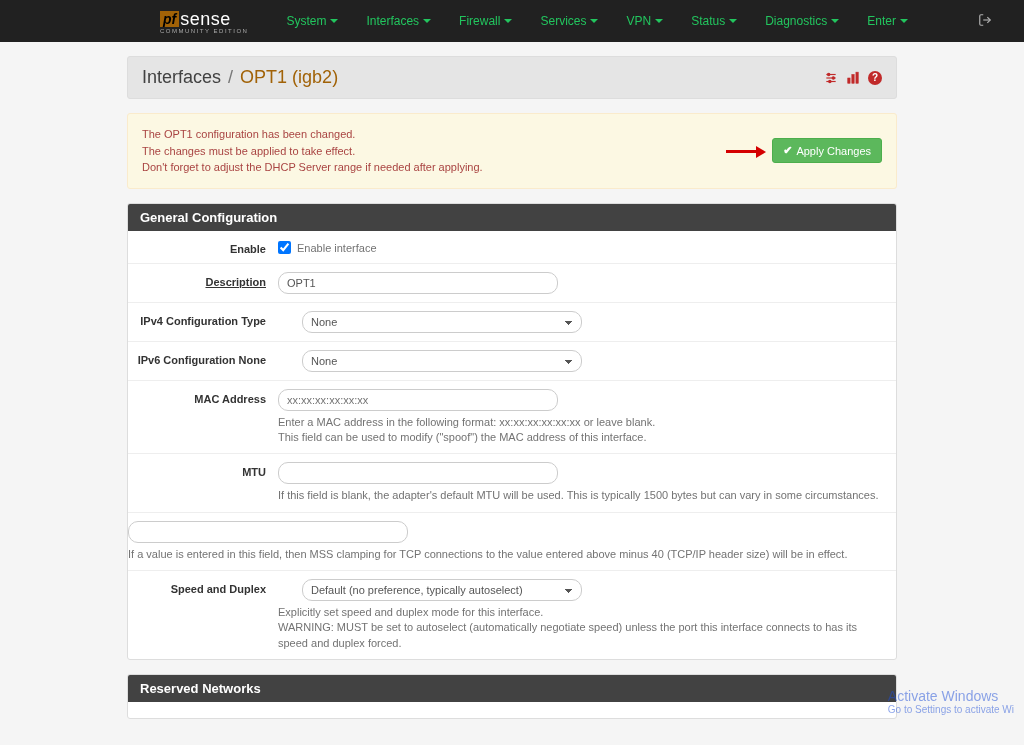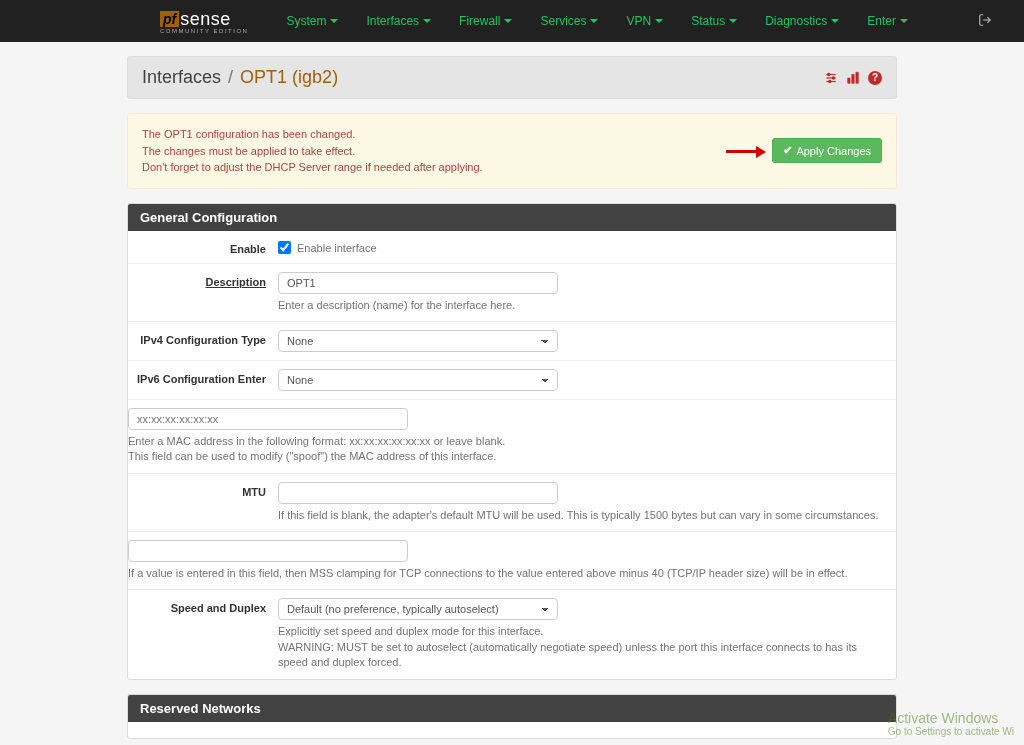--- a/index.html
+++ b/index.html
@@ -40,30 +40,30 @@
   .arrow::after { content:""; position:absolute; right:0; top:0; width:0; height:0; border-top:6px solid transparent; border-bottom:6px solid transparent; border-left:10px solid #d40000;}
   
   
   .panel { margin-top:14px; border:1px solid #ddd; border-radius:3px; overflow:hidden; background:#fff;}
   .panel-heading { background:#424242; color:#fff; padding:6px 12px; font-size:13px; font-weight:bold;}
   .form-group { display:flex; border-bottom:1px solid #eee; padding:8px 0;}
   .form-group:last-child { border-bottom:none; }
   .col-label { width:150px; text-align:right; padding:4px 12px 0 8px; font-size:11px; color:#333; font-weight:bold; flex-shrink:0;}
   .col-label.underline span { text-decoration: underline; }
   .col-input { flex:1; padding:0 12px 0 0; }
-  .form-control { width:280px; padding:4px 8px; border:1px solid #ccc; border-radius:4px; font-size:11px; color:#555; background:#fff;}
-  select.form-control { appearance:none; background-image: linear-gradient(45deg, transparent 50%, #555 50%), linear-gradient(135deg, #555 50%, transparent 50%); background-position: calc(100% - 12px) 9px, calc(100% - 8px) 9px; background-size: 4px 4px, 4px 4px; background-repeat: no-repeat; padding-right:8px;}
+  .form-control { width:280px; padding:4px 8px; border:1px solid #ccc; border-radius:10px; font-size:11px; color:#555; background:#fff;}
+  select.form-control { appearance:none; background-image: linear-gradient(45deg, transparent 50%, #555 50%), linear-gradient(135deg, #555 50%, transparent 50%); background-position: calc(100% - 12px) 9px, calc(100% - 8px) 9px; background-size: 4px 4px, 4px 4px; background-repeat: no-repeat; padding-right:8px;margin-left:24px;}
   .help-block { color:#737373; font-size:11px; margin-top:4px; line-height:1.4;}
   .checkbox-line { display:flex; align-items:flex-end; gap:6px; color:#737373; font-size:11px; padding-top:2px;}
   input[type=checkbox] { margin:0; }
   
   .label-arrow { position:relative; padding-left:0; }
   
   
-  .watermark { position:fixed; right:10px; bottom:8px; color:#4d7c0f; font-size:14px; opacity:0.5; pointer-events:none; text-align:left;}
+  .watermark { position:fixed; right:10px; bottom:30px; color:#1d4ed8; font-size:14px; opacity:0.5; pointer-events:none; text-align:left;}
   .watermark .sub { font-size:10px; }
   .check { font-weight:bold; }
 </style>
 </head>
 <body>
 
 <div class="navbar">
   <div class="brand">
     <div class="brand-top">
       <span class="brand-bx">pf</span>
@@ -172,43 +172,43 @@
           <input type="checkbox" checked="" style="">
           <span>Enable interface</span>
         </label>
       </div>
     </div>
 
     <div class="form-group">
       <div class="col-label underline"><span>Description</span></div>
       <div class="col-input">
         <input type="text" class="form-control" value="OPT1" style="">
-        <div class="help-block">Enter a description (name) for the interface here.</div>
       </div>
     </div>
 
     <div class="form-group">
       <div class="col-label">IPv4 Configuration Type</div>
       <div class="col-input">
         <select class="form-control">
           <option>None</option>
         </select>
       </div>
     </div>
 
     <div class="form-group">
-      <div class="col-label">IPv6 Configuration Enter</div>
+      <div class="col-label">IPv6 Configuration None</div>
       <div class="col-input">
         <select class="form-control">
           <option>None</option>
         </select>
       </div>
     </div>
 
     <div class="form-group">
+      <div class="col-label">MAC Address</div>
       <div class="col-input">
         <input type="text" class="form-control" placeholder="xx:xx:xx:xx:xx:xx" style="">
         <div class="help-block">
           <div>Enter a MAC address in the following format: xx:xx:xx:xx:xx:xx or leave blank.</div>
           <div>This field can be used to modify ("spoof") the MAC address of this interface.</div>
         </div>
       </div>
     </div>
 
     <div class="form-group">

